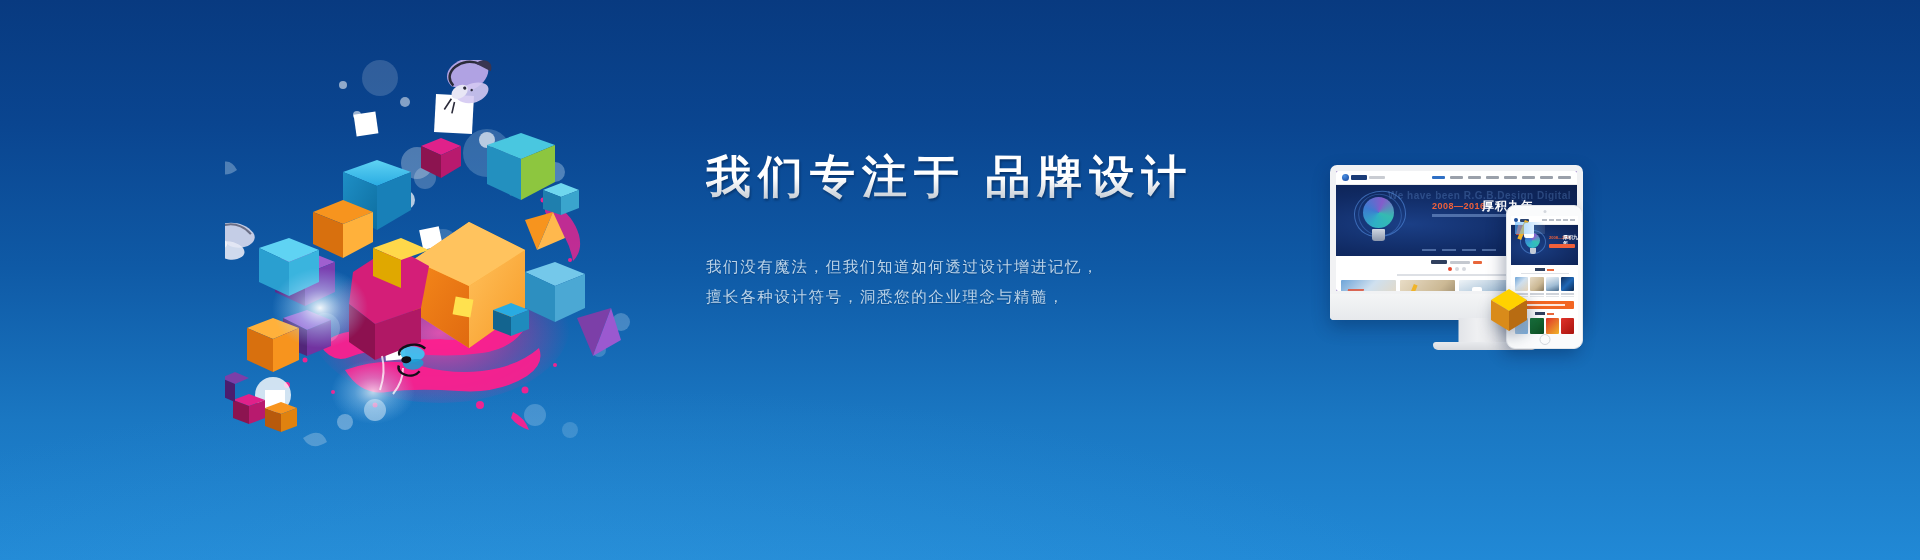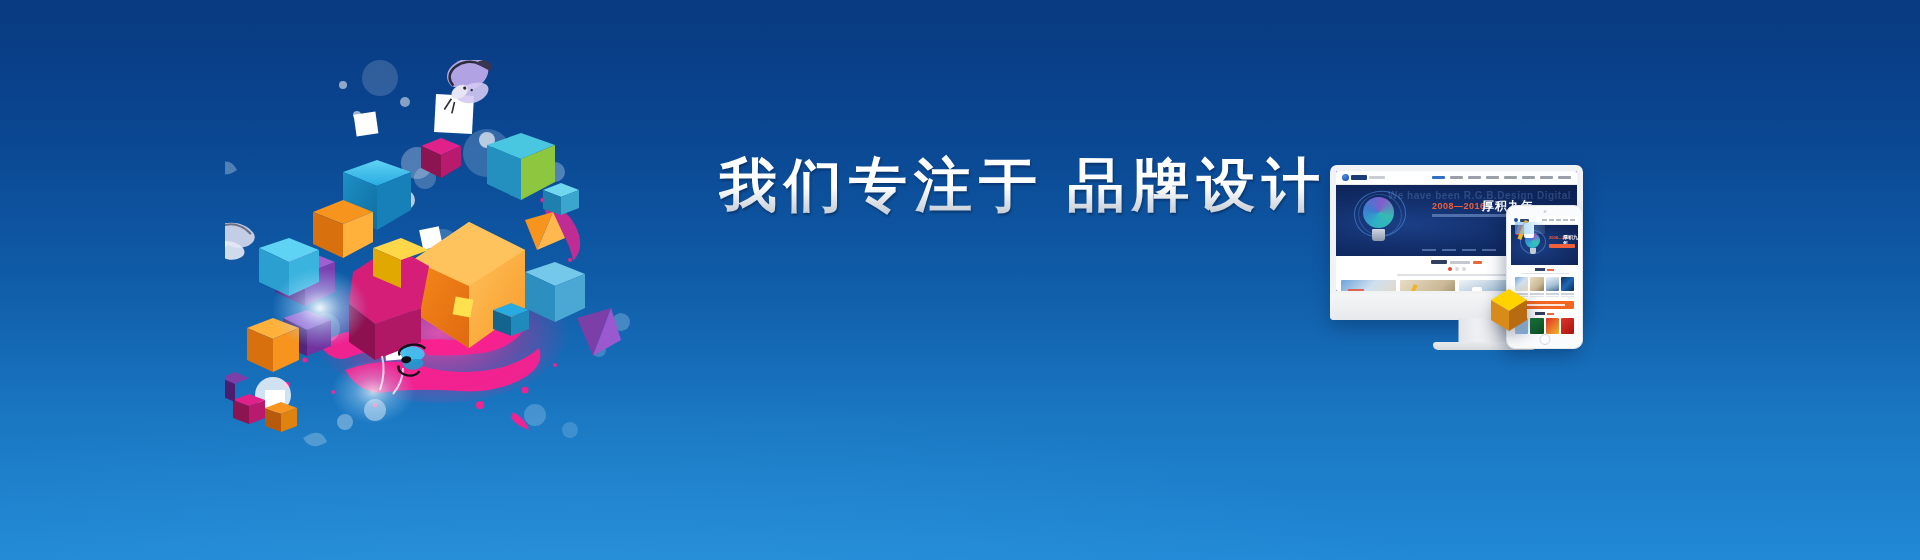--- a/index.html
+++ b/index.html
@@ -40,25 +40,25 @@
   .art-layer { position:absolute; left:0; top:0; width:100%; height:100%; }
 
   
   .text-block {
     position: absolute;
     left: 706px;
     top: 150px;
     width: 640px;
   }
   .headline {
-    font-size: 58px;
+    font-size: 45px;
     font-weight: 700;
     letter-spacing: 7px;
     line-height: 1.2;
-    margin: 0 0 10px 13px;
+    margin: 0 0 10px 0;
     background: linear-gradient(to bottom, #ffffff 0%, #ffffff 52%, #d8dde3 78%, #b9c2cc 100%);
     -webkit-background-clip: text;
     background-clip: text;
     color: transparent;
     -webkit-text-fill-color: transparent;
     filter: drop-shadow(1px 2px 1px rgba(0,25,60,0.45));
     white-space: nowrap;
     text-decoration: underline;
   }
   .subtitle {
@@ -566,20 +566,22 @@
       </g>
 
       <path d="M-12 108 q16-14 24 2 q-14 10-24-2z" fill="#cfe2f0" opacity="0.35"></path>
       <path d="M78 378 q18-12 24 4 q-16 10-24-4z" fill="#cfe2f0" opacity="0.30"></path>
     </svg>
   </div>
 
   <div class="text-block">
     <h1 class="headline">我们专注于 品牌设计</h1>
     <div class="body-copy">
+      <p class="body-line">我们没有魔法，但我们知道如何透过设计增进记忆，</p>
+      <p class="body-line">擅长各种设计符号，洞悉您的企业理念与精髓，</p>
     </div>
   </div>
 
   <div class="devices">
 
     <div class="monitor">
       <div class="monitor-bezel">
         <div class="site">
 
           <div class="site-nav">

